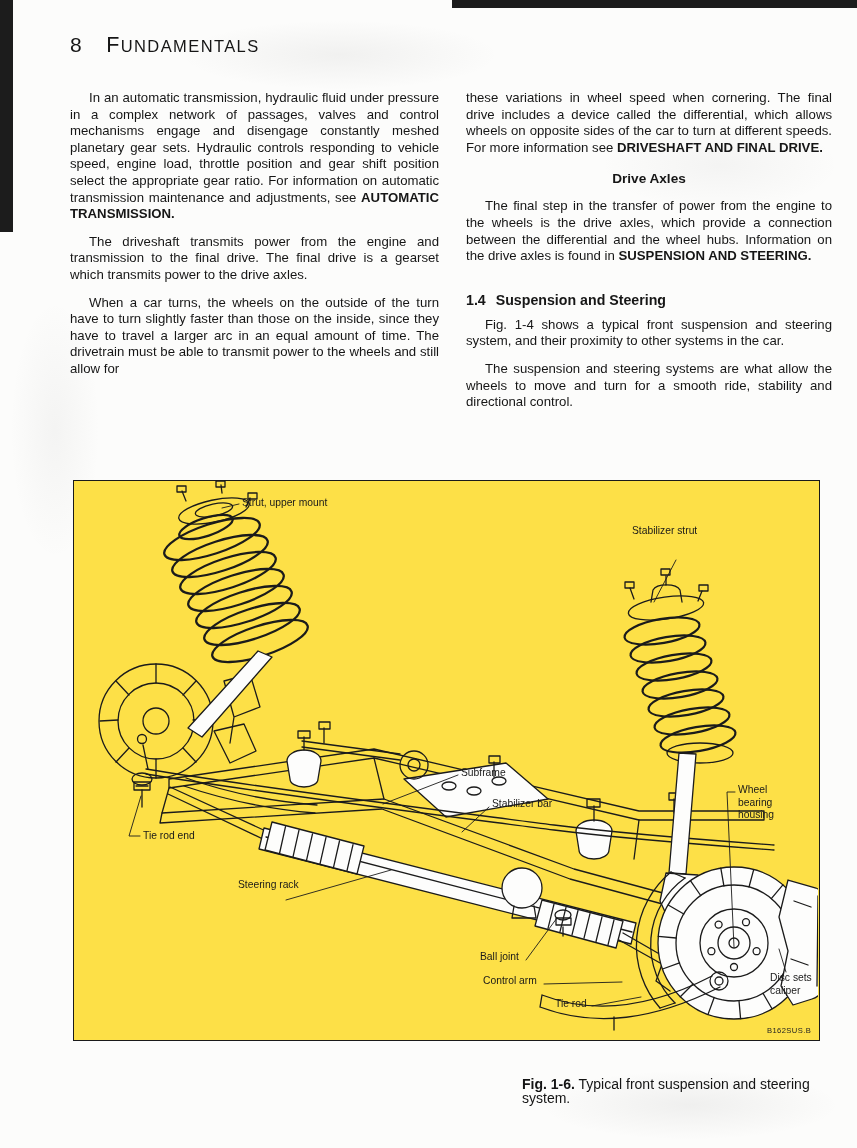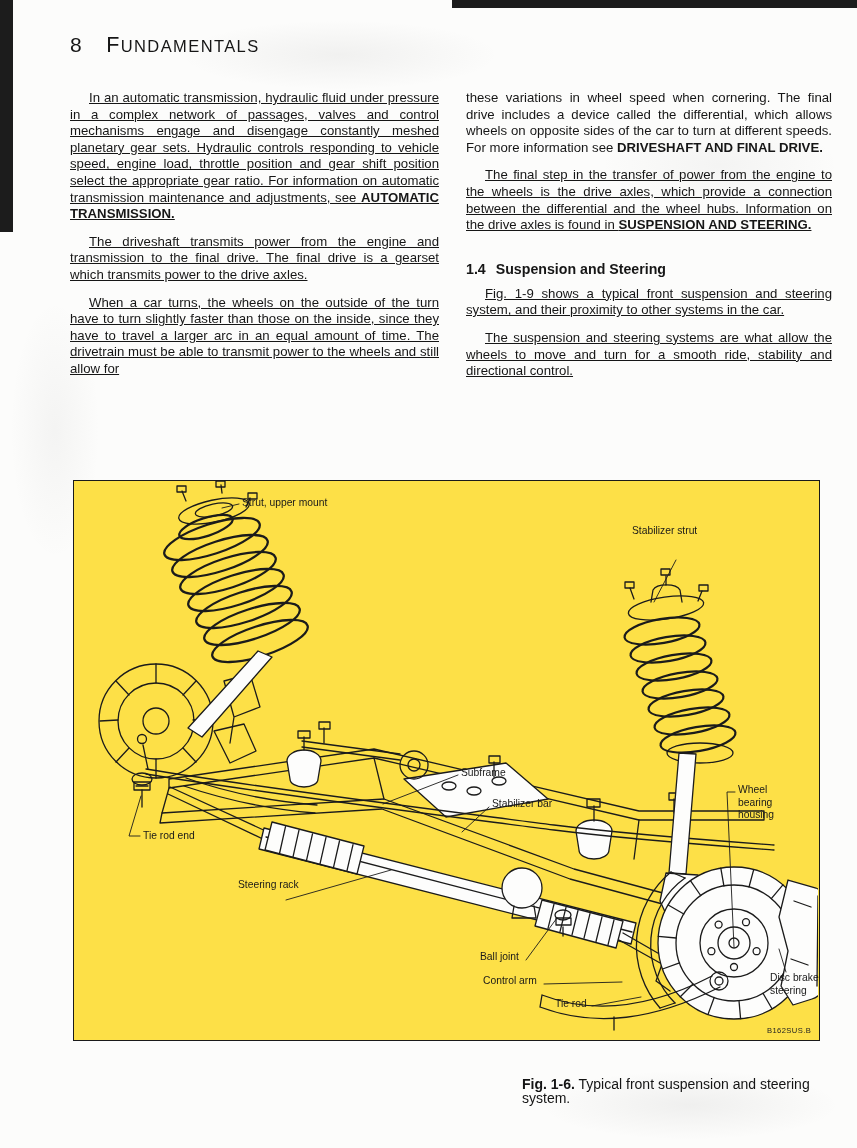--- a/index.html
+++ b/index.html
@@ -21,21 +21,21 @@
   .chapter-header{position:absolute;left:70px;top:33px;white-space:nowrap;}
   .chapter-number{font-size:21px;letter-spacing:.5px;}
   .chapter-title{display:inline-block;margin-left:24px;font-size:16.5px;letter-spacing:1.4px;}
   .chapter-title::first-letter{font-size:21.5px;}
 
   
   .col{position:absolute;top:90px;}
   .col-left{left:70px;width:369px;}
   .col-right{left:466px;width:366px;}
   .col p{margin:0 0 11px 0;font-size:13.2px;line-height:16.6px;text-align:justify;}
-  .col p.indent{text-indent:19px;text-decoration:underline;}
+  .col p.indent{text-indent:19px;}
   .h-center{font-size:13.6px;font-weight:bold;text-align:center;margin:15px 0 12px 0;}
   .h-section{font-size:14.2px;font-weight:bold;margin:27px 0 9px 0;}
   .h-section .sec-num{margin-right:10px;}
   b,strong{font-weight:bold;}
 
   
   .figure-box{
     position:absolute;left:73px;top:480px;width:747px;height:561px;
     border:1.5px solid #1a1a1a;background:#fde047;box-sizing:border-box;
   }
@@ -65,23 +65,24 @@
   </div>
 
   <div class="col col-left">
     <p class="indent"><span>In an automatic transmission, hydraulic fluid under pressure in a complex network of passages, valves and control mechanisms engage and disengage constantly meshed planetary gear sets. Hydraulic controls responding to vehicle speed, engine load, throttle position and gear shift position select the appropriate gear ratio. For information on automatic transmission maintenance and adjustments, see </span><strong>AUTOMATIC TRANSMISSION.</strong></p>
     <p class="indent">The driveshaft transmits power from the engine and transmission to the final drive. The final drive is a gearset which transmits power to the drive axles.</p>
     <p class="indent">When a car turns, the wheels on the outside of the turn have to turn slightly faster than those on the inside, since they have to travel a larger arc in an equal amount of time. The drivetrain must be able to transmit power to the wheels and still allow for</p>
   </div>
 
   <div class="col col-right">
     <p><span>these variations in wheel speed when cornering. The final drive includes a device called the differential, which allows wheels on opposite sides of the car to turn at different speeds. For more information see </span><strong>DRIVESHAFT AND FINAL DRIVE.</strong></p>
+    <div class="h-center">Drive Axles</div>
     <p class="indent"><span>The final step in the transfer of power from the engine to the wheels is the drive axles, which provide a connection between the differential and the wheel hubs. Information on the drive axles is found in </span><strong>SUSPENSION AND STEERING.</strong></p>
     <div class="h-section"><span class="sec-num">1.4</span><span>Suspension and Steering</span></div>
-    <p class="indent">Fig. 1-9 shows a typical front suspension and steering system, and their proximity to other systems in the car.</p>
+    <p class="indent">Fig. 1-4 shows a typical front suspension and steering system, and their proximity to other systems in the car.</p>
     <p class="indent">The suspension and steering systems are what allow the wheels to move and turn for a smooth ride, stability and directional control.</p>
   </div>
 
   <div class="figure-box">
     <svg width="744" height="558" viewBox="0 0 744 558">
       <g stroke="#1b1b1b" fill="none" stroke-width="1.3" stroke-linecap="round" stroke-linejoin="round">
 
         <path d="M95,298 L300,268 L565,330 L690,330 M95,307 L300,277 L565,339 L690,339 M95,298 L95,307 M690,330 L690,339"></path>
         <path d="M88,332 L310,318 L500,388 L648,428 M86,342 L308,328 L496,398 L644,438 M88,332 L86,342 M648,428 L644,438"></path>
         <path d="M300,277 L310,318 M565,339 L560,378 M95,307 L88,332"></path>
@@ -220,21 +221,21 @@
     <div class="fig-label" style="left:168px;top:16px;">Strut, upper mount</div>
     <div class="fig-label wrap" style="left:558px;top:44px;width:68px;">Stabilizer strut</div>
     <div class="fig-label" style="left:387px;top:286px;">Subframe</div>
     <div class="fig-label" style="left:418px;top:317px;">Stabilizer bar</div>
     <div class="fig-label" style="left:69px;top:349px;">Tie rod end</div>
     <div class="fig-label wrap" style="left:164px;top:398px;width:62px;">Steering rack</div>
     <div class="fig-label wrap" style="left:664px;top:303px;width:56px;">Wheel bearing housing</div>
     <div class="fig-label" style="left:406px;top:470px;">Ball joint</div>
     <div class="fig-label" style="left:409px;top:494px;">Control arm</div>
     <div class="fig-label" style="left:481px;top:517px;">Tie rod</div>
-    <div class="fig-label wrap" style="left:696px;top:491px;width:52px;">Disc brake steering</div>
+    <div class="fig-label wrap" style="left:696px;top:491px;width:52px;">Disc sets caliper</div>
     <div class="fig-code">B162SUS.B</div>
   </div>
 
   <div class="fig-caption">
     <strong>Fig. 1-6.</strong>
     <span>Typical front suspension and steering system.</span>
   </div>
 
 </div>
 

